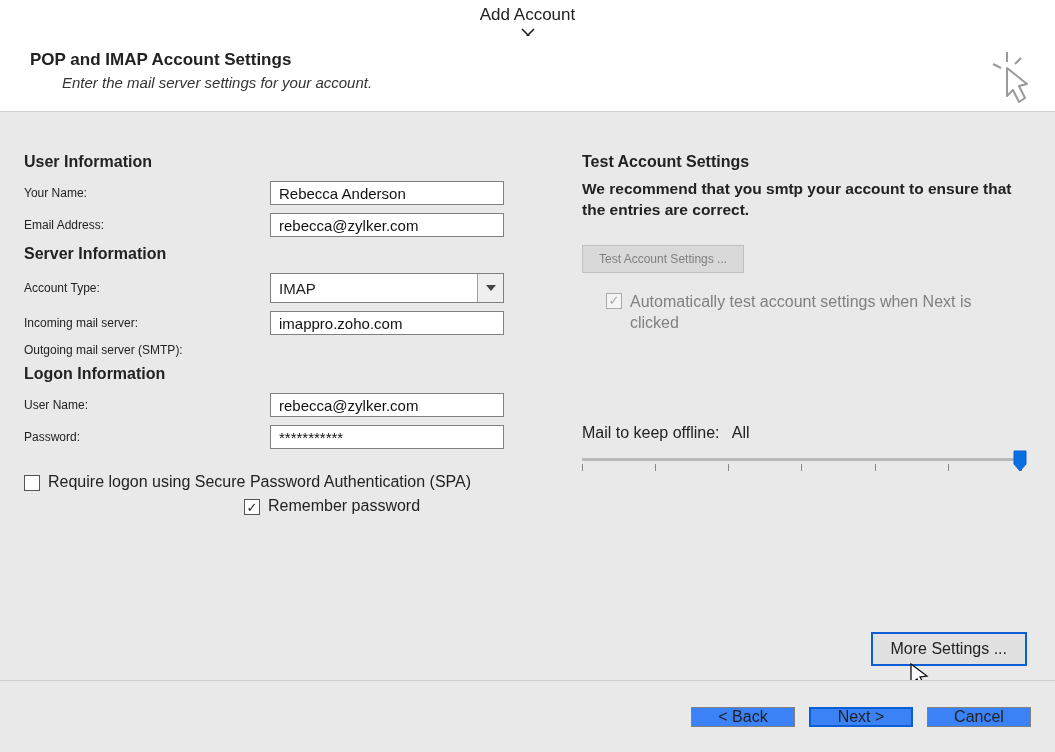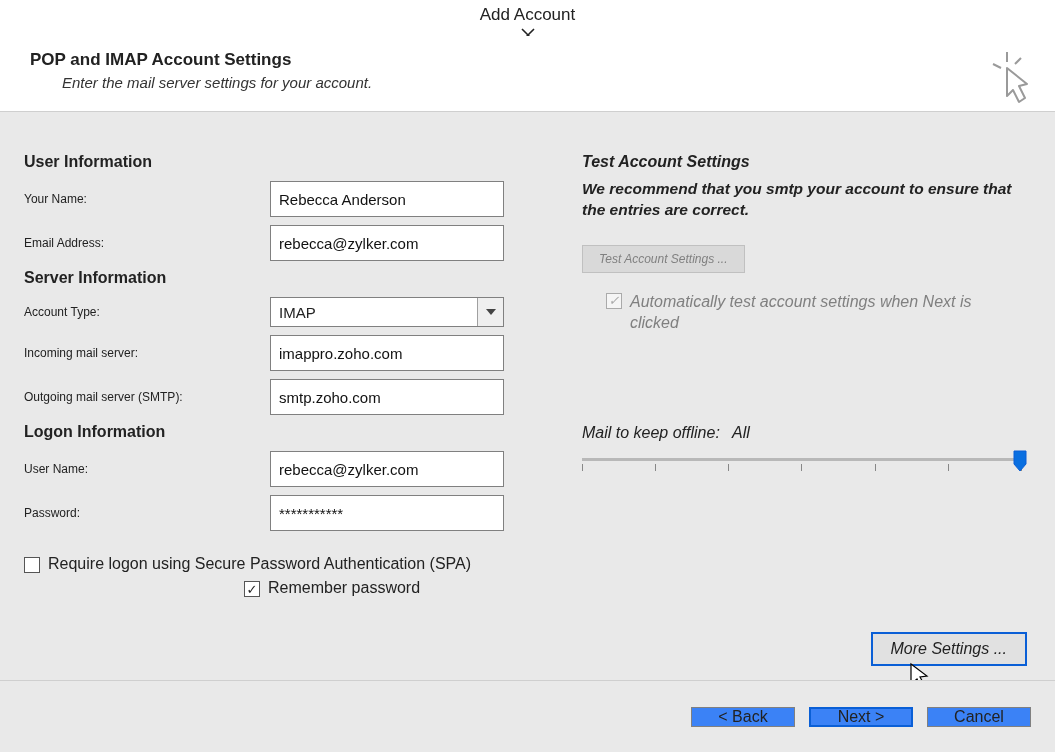--- a/index.html
+++ b/index.html
@@ -51,42 +51,42 @@
 
   
   .body-area {
     position: absolute;
     left: 0; right: 0;
     top: 135px; bottom: 72px;
     padding: 18px 24px 10px 24px;
     display: flex;
   }
   .col-left { width: 540px; }
-  .col-right { flex: 1; padding-left: 18px; position: relative; font-style: italic; }
+  .col-right { flex: 1; padding-left: 18px; position: relative; }
 
   .section-head {
     font-weight: 700;
     font-size: 16px;
     margin-top: 8px;
     margin-bottom: 10px;
     color: #222;
   }
   .section-head:first-child { margin-top: 0; }
 
   .form-row {
     display: flex; align-items: center;
     margin-bottom: 8px;
   }
   .form-label {
     width: 246px;
     font-size: 12px;
     color: #222;
   }
   .text-input {
-    width: 234px; height: 36px;
+    width: 234px; height: 24px;
     border: 1px solid #808080;
     background: #fff;
     padding: 2px 8px;
     font-family: inherit;
     font-size: 15px;
     color: #111;
   }
   .select-wrap {
     width: 234px; height: 30px;
     border: 1px solid #808080;
@@ -272,21 +272,20 @@
         </div>
       </div>
 
       <div class="form-row">
         <div class="form-label">Incoming mail server:</div>
         <input class="text-input" value="imappro.zoho.com" style="">
       </div>
 
       <div class="form-row">
         <div class="form-label">Outgoing mail server (SMTP):</div>
-        <input class="text-input" value="smtp.zoho.com" style="">
       </div>
 
       <div class="section-head">Logon Information</div>
 
       <div class="form-row">
         <div class="form-label">User Name:</div>
         <input class="text-input" value="rebecca@zylker.com" style="">
       </div>
 
       <div class="form-row">

